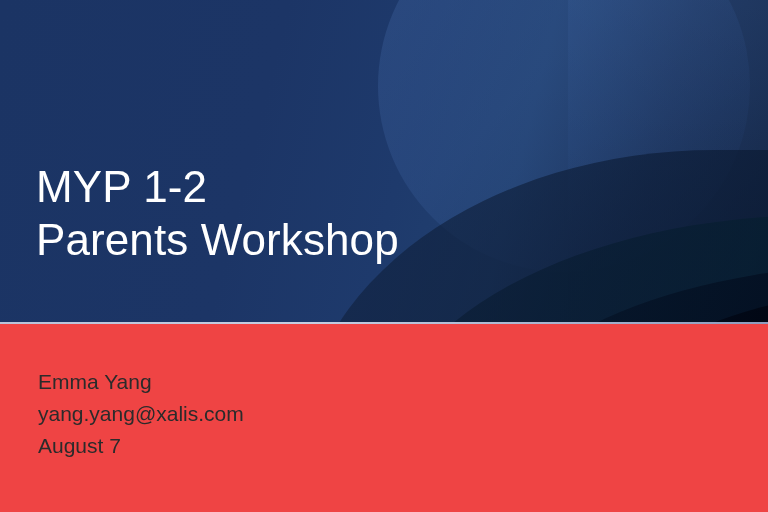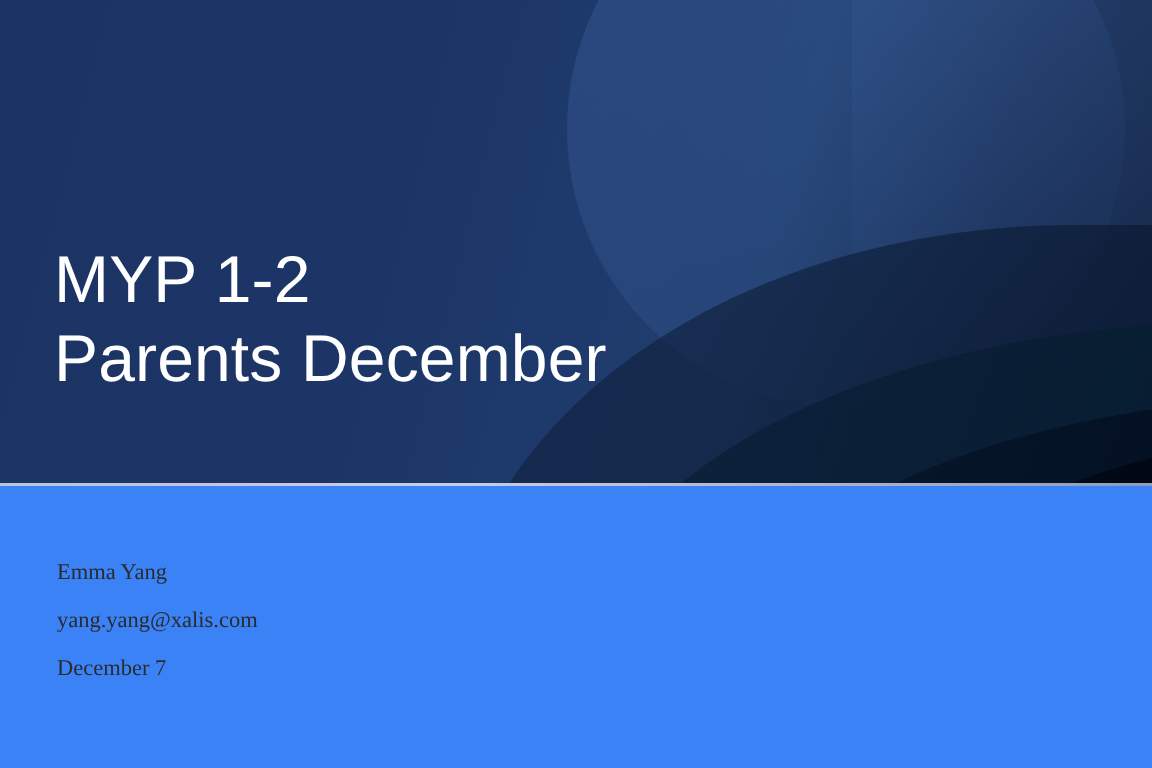--- a/index.html
+++ b/index.html
@@ -10,21 +10,21 @@
   body {
     font-family: "Liberation Sans", sans-serif;
     -webkit-font-smoothing: antialiased;
   }
 
   .slide {
     position: relative;
     width: 768px;
     height: 512px;
     overflow: hidden;
-    background: #3b82f6;
+    background: #ef4444;
   }
 
   
   .banner {
     position: absolute;
     left: 0;
     top: 0;
     width: 768px;
     height: 324px;
     overflow: hidden;
@@ -154,47 +154,46 @@
   }
 
   
   .subtitle-block {
     position: absolute;
     left: 38px;
     top: 366px;
   }
   .subtitle-line {
     color: #2b2b2b;
-    font-size: 15px;
+    font-size: 21px;
     line-height: 32px;
     font-weight: 400;
     white-space: nowrap;
-    font-family: Liberation Serif, serif;
   }
 </style>
 </head>
 <body>
 
 <div class="slide">
 
   <div class="banner">
     <div class="banner-base"></div>
     <div class="banner-circle"></div>
     <div class="banner-band"></div>
     <div class="sweep sweep-a"></div>
     <div class="sweep sweep-b"></div>
     <div class="sweep sweep-c"></div>
     <div class="sweep sweep-d"></div>
     <div class="banner-rule"></div>
   </div>
 
   <div class="title-block">
     <div class="title-line">MYP 1-2</div>
-    <div class="title-line">Parents December</div>
+    <div class="title-line">Parents Workshop</div>
   </div>
 
   <div class="subtitle-block">
     <div class="subtitle-line">Emma Yang</div>
     <div class="subtitle-line">yang.yang@xalis.com</div>
-    <div class="subtitle-line">December 7</div>
+    <div class="subtitle-line">August 7</div>
   </div>
 
 </div>
 
 </body></html>

